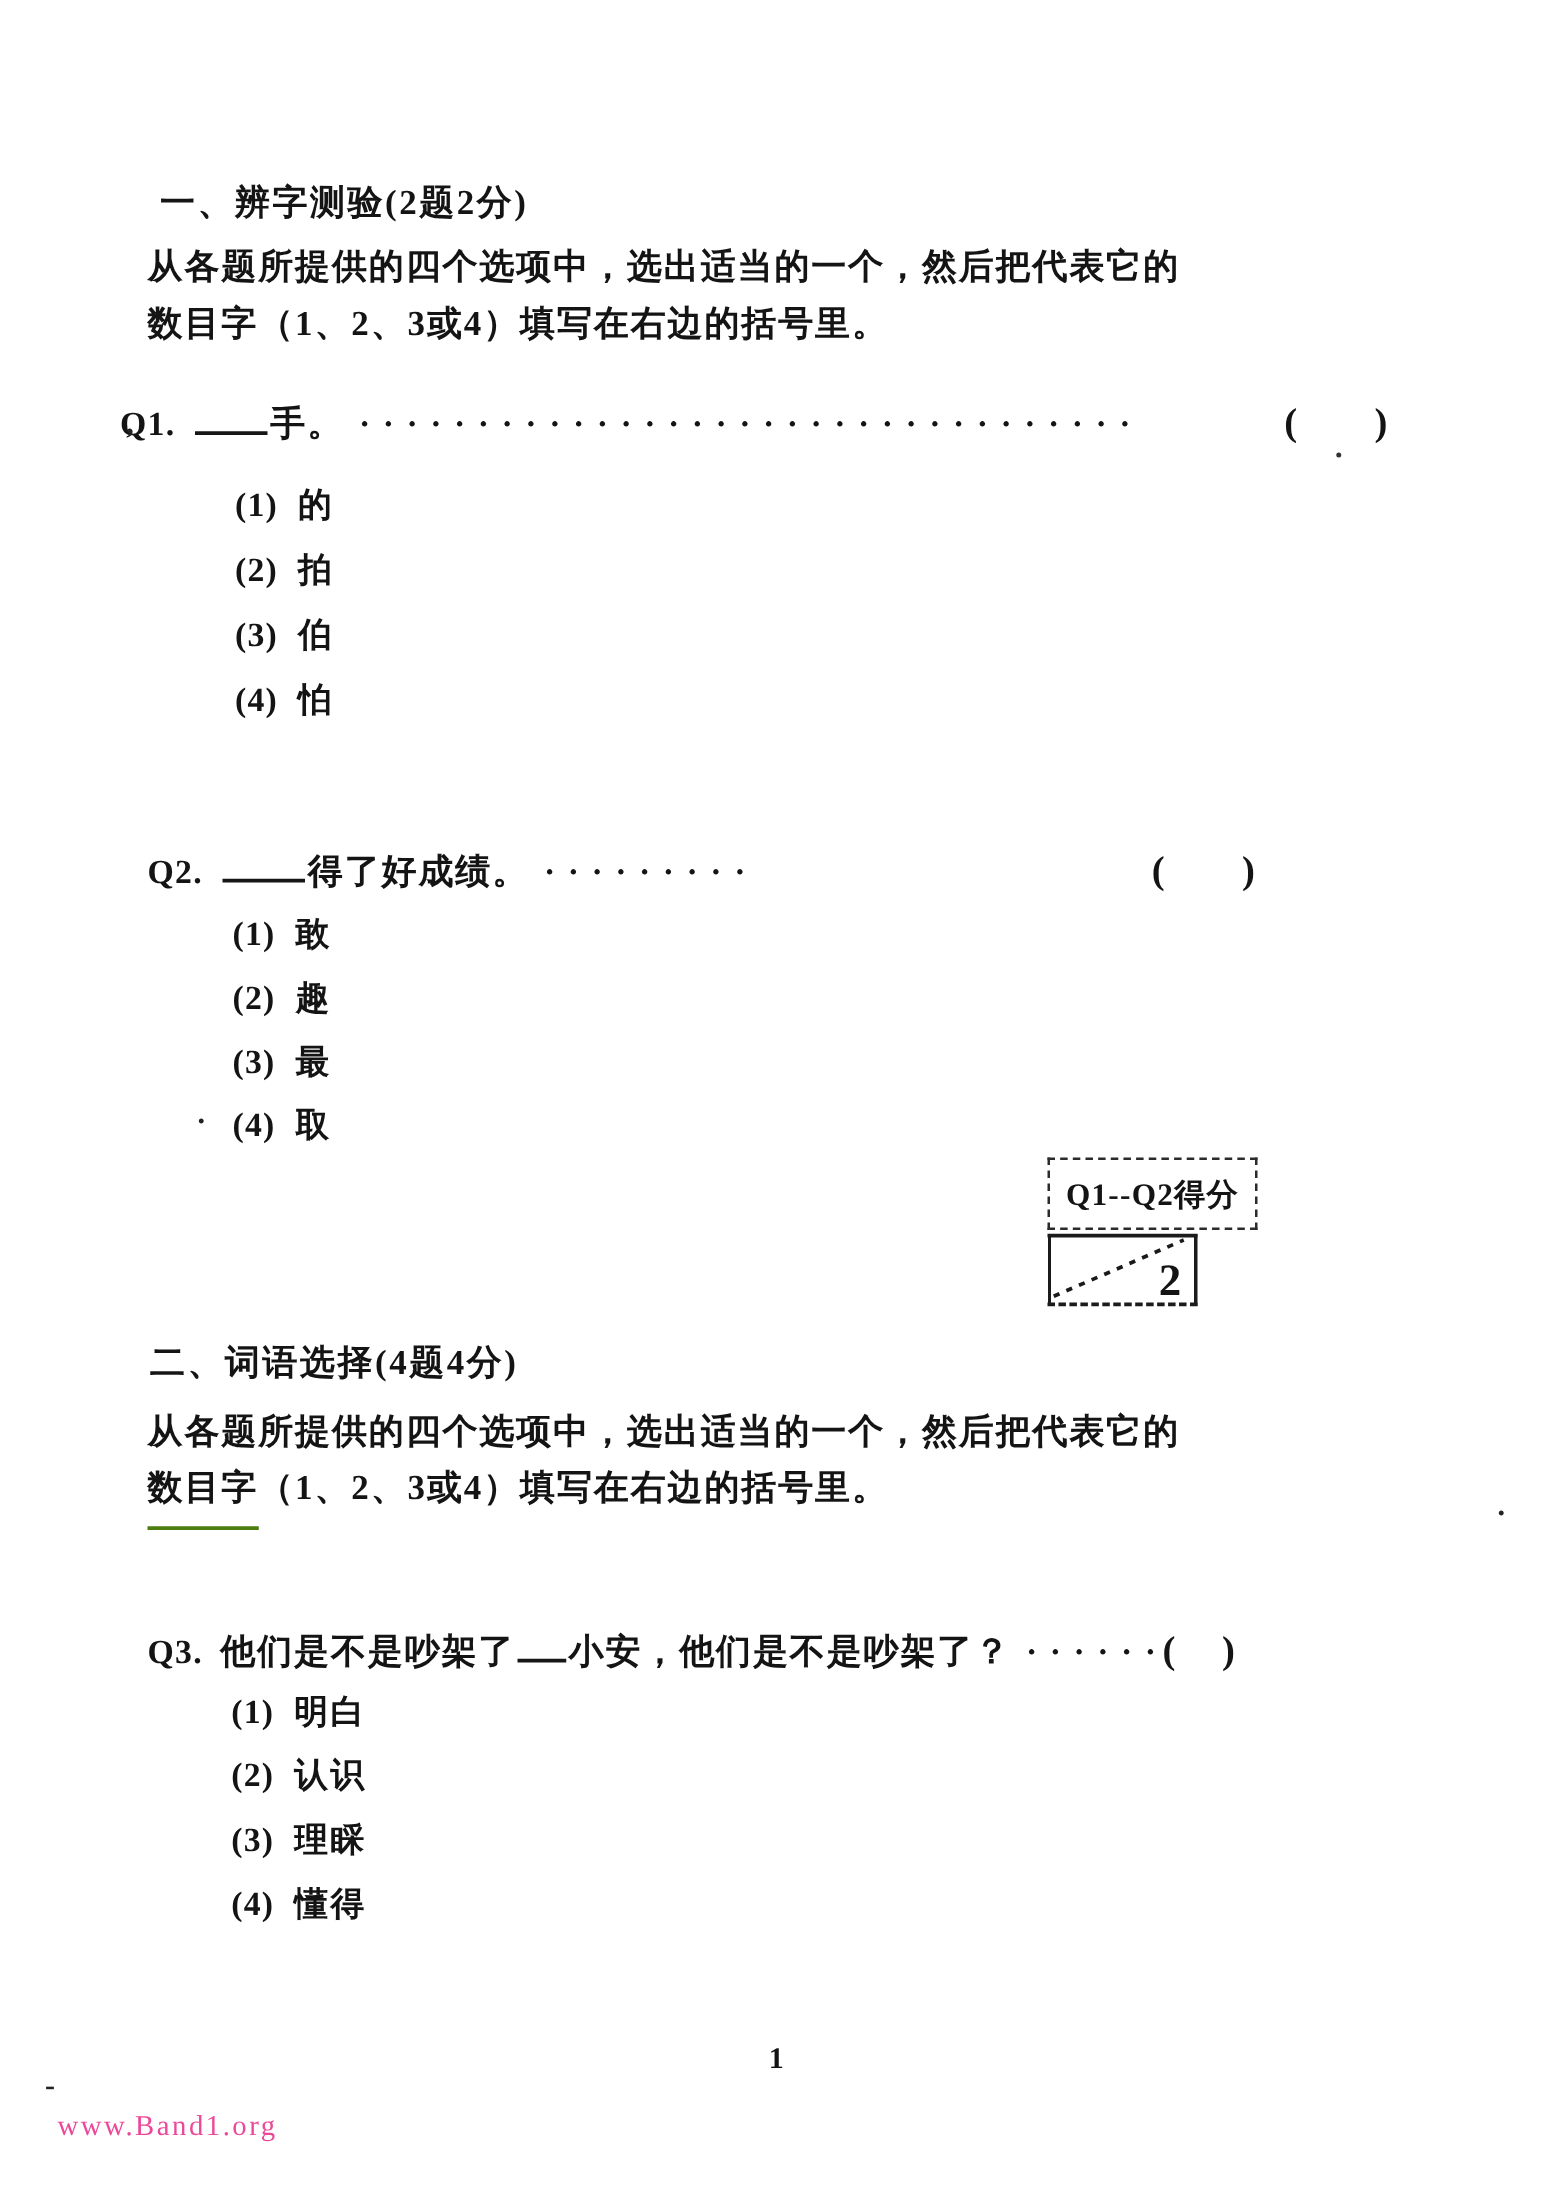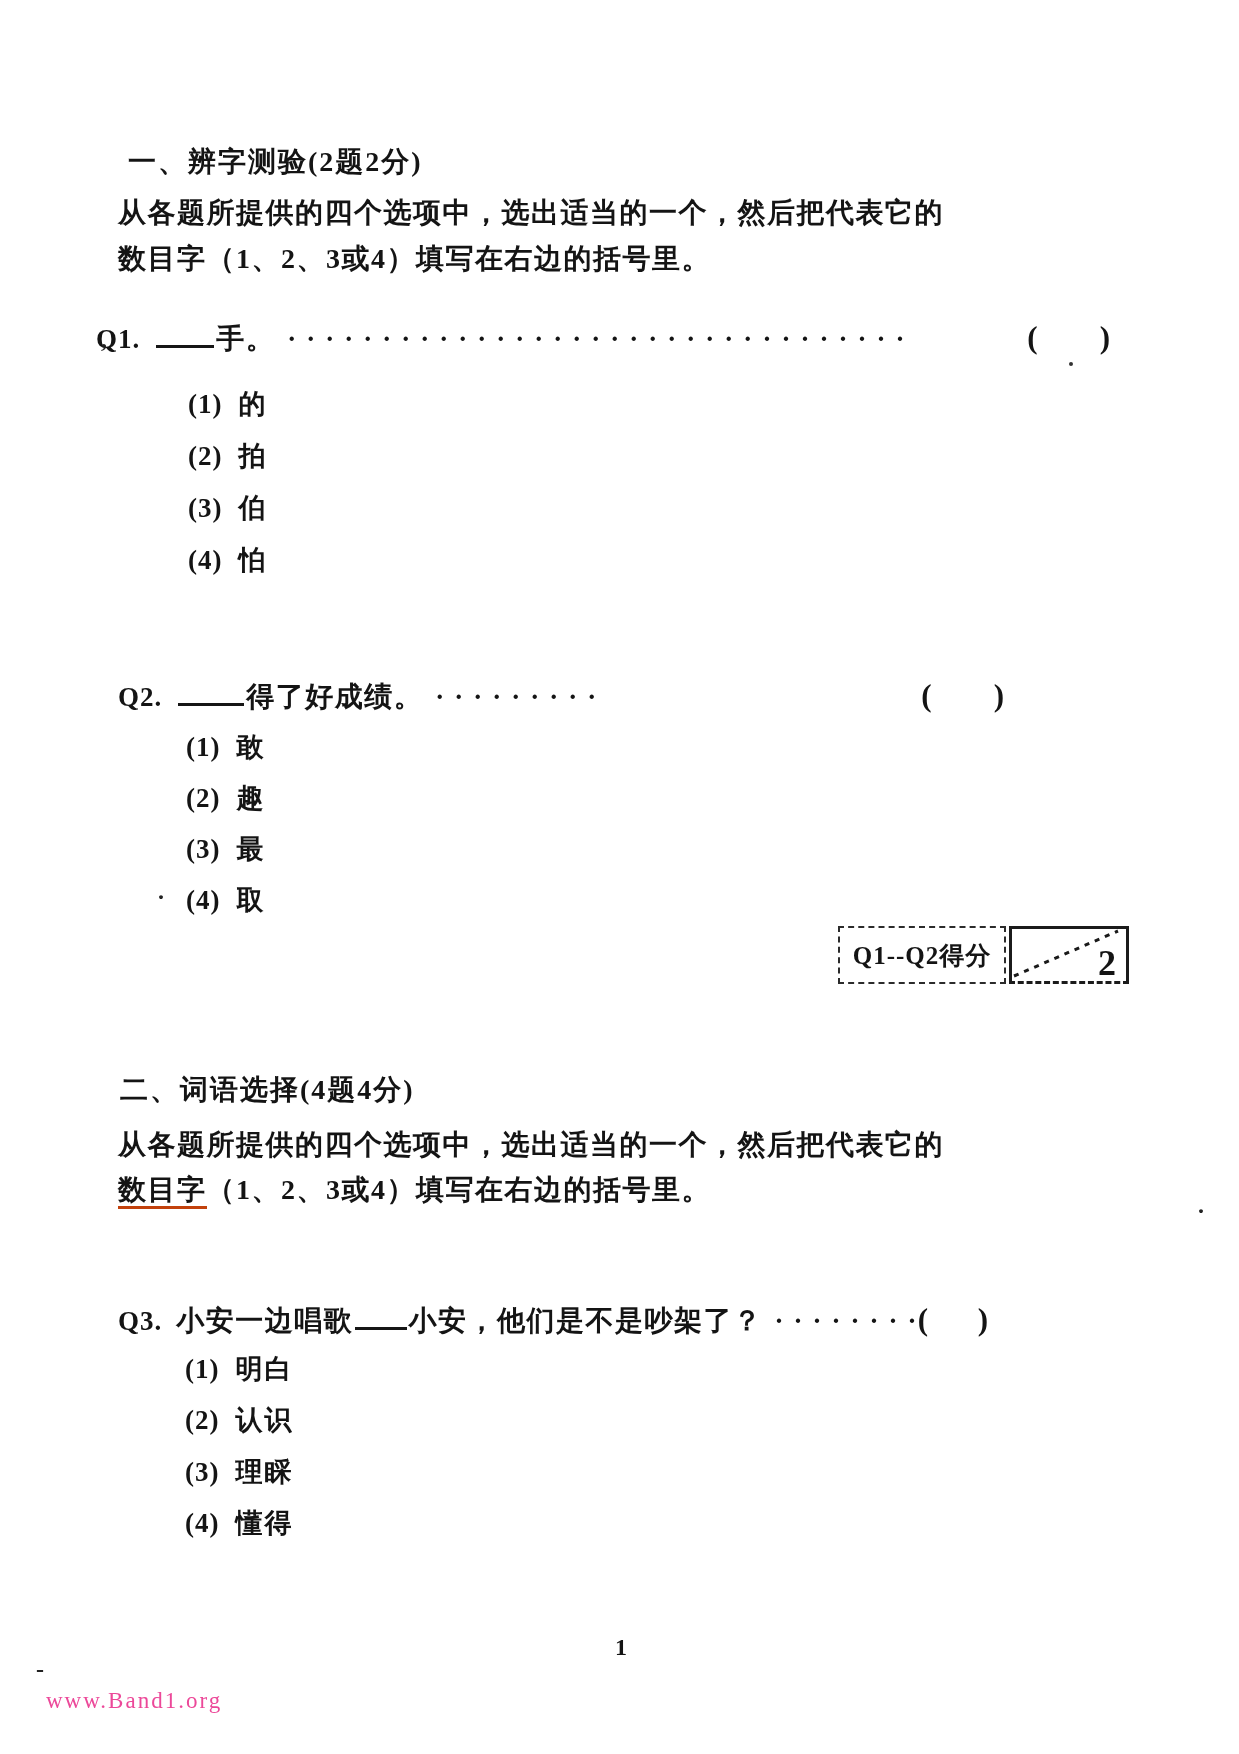--- a/index.html
+++ b/index.html
@@ -36,40 +36,40 @@
     padding:0 6px 0 12px;
   }
   .paren{font-size:31px;font-weight:600;}
   .paren-gap{display:inline-block;width:62px;position:relative;}
   .opt{
     display:flex;align-items:baseline;
     font-size:27px;font-weight:600;white-space:nowrap;
   }
   .optnum{margin-right:16px;letter-spacing:1px;}
   .opttext{letter-spacing:2px;}
-  .scorebox{display:flex;align-items:stretch;gap:3px;}
+  .scorebox{display:flex;align-items:stretch;gap:3px;flex-direction:column;}
   .score-label{
     width:164px;height:54px;
     border:2px dashed #2b2b2b;
     display:flex;align-items:center;justify-content:center;
     font-size:25px;font-weight:700;letter-spacing:1px;
   }
   .score-cell{
     position:relative;width:114px;height:52px;
     border-left:3px solid #1b1b1b;
     border-right:3px solid #1b1b1b;
     border-top:3px solid #1b1b1b;
     border-bottom:3px dashed #1b1b1b;
   }
   .score-cell svg{position:absolute;left:0;top:0;}
   .score-val{
     position:absolute;right:10px;bottom:0px;
     font-size:36px;font-weight:700;line-height:1;
   }
-  .u{border-bottom:3px solid #c2410c;padding-bottom:1px;}
+  .u{border-bottom:3px solid #4d7c0f;padding-bottom:15px;}
   .pagenum{font-size:24px;font-weight:600;}
   .watermark{
     font-family:Liberation Serif, serif;
     font-size:23px;color:#ec4899;letter-spacing:2px;
   }
   .artifact{font-size:24px;font-weight:700;color:#222;}
   .inparen-dot{
     position:absolute;left:50%;top:14px;width:4px;height:4px;
     background:#333;border-radius:50%;
   }
@@ -144,21 +144,21 @@
     <span class="score-val">2</span>
   </div>
 </div>
 
 <div class="abs heading" style="left:120px;top:1071px">二、词语选择(4题4分)</div>
 <div class="abs instr" style="left:118px;top:1126px">从各题所提供的四个选项中，选出适当的一个，然后把代表它的</div>
 <div class="abs instr" style="left:118px;top:1171px"><span class="u">数目字</span><span>（1、2、3或4）填写在右边的括号里。</span></div>
 
 <div class="abs qline" style="left:118px;top:1300px;width:870px">
   <span class="qlabel">Q3.</span>
-  <span class="qtext">小安一边唱歌</span>
+  <span class="qtext">他们是不是吵架了</span>
   <span class="blank" style="width:64px"></span>
   <span class="qtext">小安，他们是不是吵架了？</span>
   <span class="leader">·········</span>
   <span class="paren">(</span>
   <span class="paren-gap"></span>
   <span class="paren">)</span>
 </div>
 <div class="abs opt" style="left:185px;top:1351px">
   <span class="optnum">(1)</span>
   <span class="opttext">明白</span>

